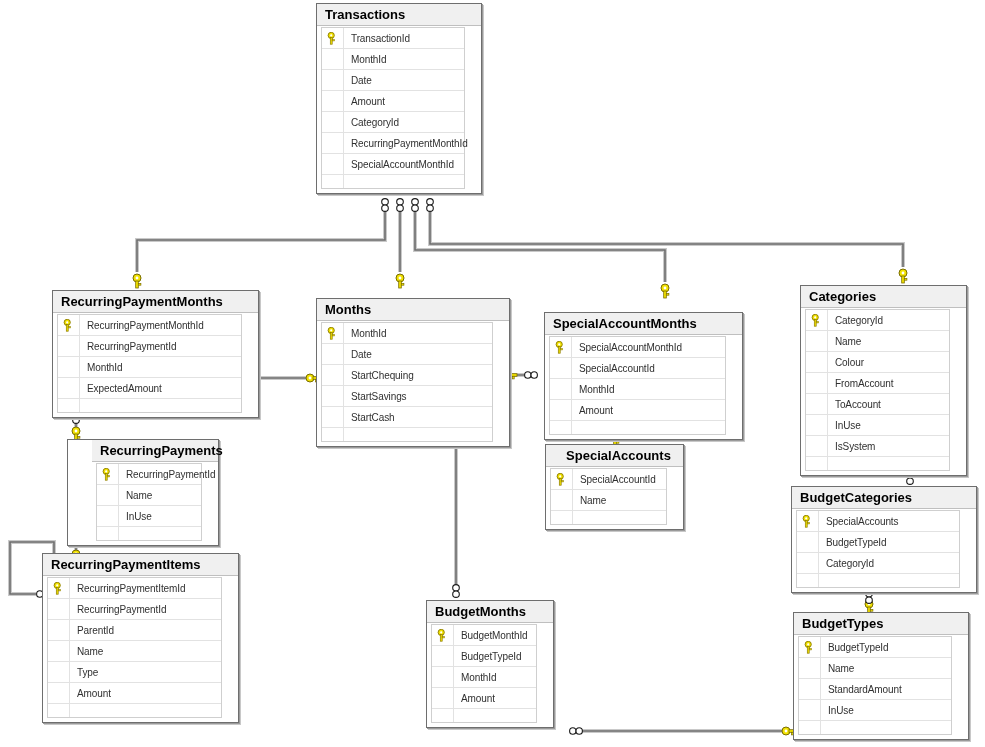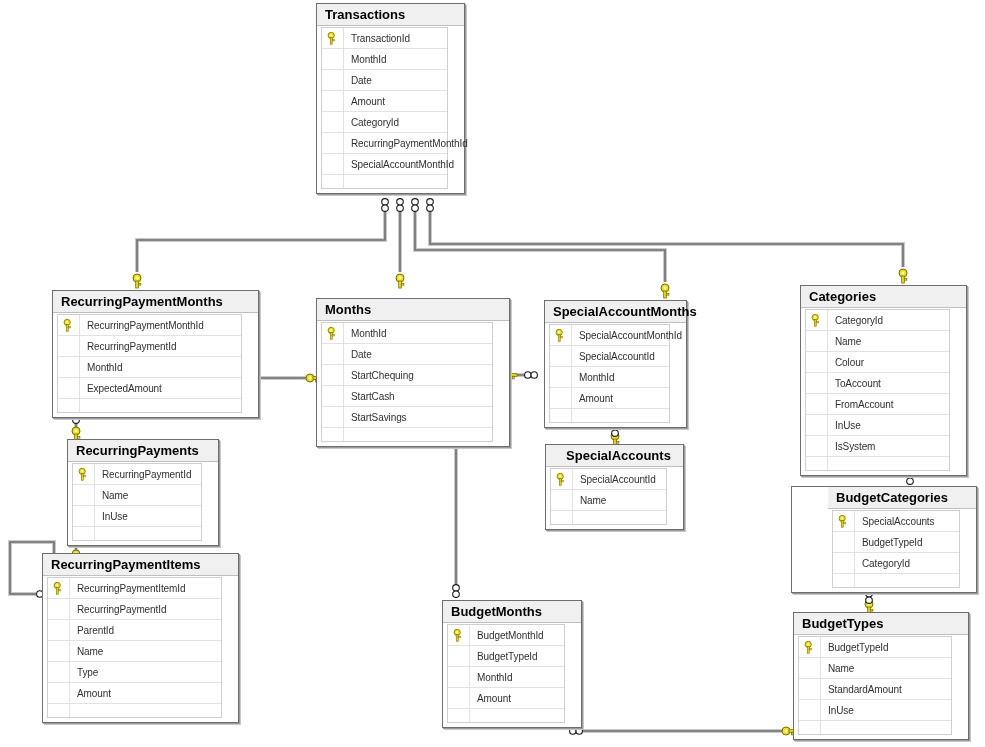--- a/index.html
+++ b/index.html
@@ -266,21 +266,21 @@
           <rect x="789" y="729.7" width="7" height="2.6" fill="#F2E200" stroke="#7a6d00" stroke-width="0.8"></rect>
           <rect x="791.4" y="732.3" width="1.8" height="2.6" fill="#F2E200" stroke="#7a6d00" stroke-width="0.7"></rect>
         </g>
         <g>
           <ellipse cx="572.8" cy="731" rx="3.2" ry="3.3" fill="#ffffff" stroke="#1a1a1a" stroke-width="1.1"></ellipse>
           <ellipse cx="579.2" cy="731" rx="3.2" ry="3.3" fill="#ffffff" stroke="#1a1a1a" stroke-width="1.1"></ellipse>
         </g>
       </g>
     </svg>
   <div id="tables-layer">
-      <div class="table-box" style="left: 316px; top: 3px; width: 149px;">
+      <div class="table-box" style="left: 316px; top: 3px; width: 166px;">
         <div class="table-title">Transactions</div>
         <div class="cols">
           <div class="col-row">
             <div class="key-cell">
               <svg class="keyicon" width="11" height="13" viewBox="0 0 11 13">
                 <circle cx="4.2" cy="3.4" r="3.1" fill="#F2E200" stroke="#8a7b00" stroke-width="0.9"></circle>
                 <circle cx="4.2" cy="3.4" r="1.05" fill="#ffffff"></circle>
                 <rect x="3.3" y="5.6" width="1.9" height="6.6" fill="#F2E200" stroke="#8a7b00" stroke-width="0.7"></rect>
                 <rect x="5.2" y="7.6" width="2.2" height="1.3" fill="#F2E200" stroke="#8a7b00" stroke-width="0.6"></rect>
               </svg>
@@ -364,32 +364,32 @@
           <div class="col-row">
             <div class="key-cell"></div>
             <div class="col-name">Date</div>
           </div>
           <div class="col-row">
             <div class="key-cell"></div>
             <div class="col-name">StartChequing</div>
           </div>
           <div class="col-row">
             <div class="key-cell"></div>
+            <div class="col-name">StartSavings</div>
+          </div>
+          <div class="col-row">
+            <div class="key-cell"></div>
             <div class="col-name">StartCash</div>
           </div>
-          <div class="col-row">
-            <div class="key-cell"></div>
-            <div class="col-name">StartSavings</div>
-          </div>
-          <div class="col-row spacer-row">
-            <div class="key-cell"></div>
-          </div>
-        </div>
-      </div>
-      <div class="table-box" style="left: 544px; top: 300px; width: 143px;">
+          <div class="col-row spacer-row">
+            <div class="key-cell"></div>
+          </div>
+        </div>
+      </div>
+      <div class="table-box" style="left: 544px; top: 312px; width: 199px;">
         <div class="table-title">SpecialAccountMonths</div>
         <div class="cols">
           <div class="col-row">
             <div class="key-cell">
               <svg class="keyicon" width="11" height="13" viewBox="0 0 11 13">
                 <circle cx="4.2" cy="3.4" r="3.1" fill="#F2E200" stroke="#8a7b00" stroke-width="0.9"></circle>
                 <circle cx="4.2" cy="3.4" r="1.05" fill="#ffffff"></circle>
                 <rect x="3.3" y="5.6" width="1.9" height="6.6" fill="#F2E200" stroke="#8a7b00" stroke-width="0.7"></rect>
                 <rect x="5.2" y="7.6" width="2.2" height="1.3" fill="#F2E200" stroke="#8a7b00" stroke-width="0.6"></rect>
               </svg>
@@ -430,40 +430,40 @@
           <div class="col-row">
             <div class="key-cell"></div>
             <div class="col-name">Name</div>
           </div>
           <div class="col-row">
             <div class="key-cell"></div>
             <div class="col-name">Colour</div>
           </div>
           <div class="col-row">
             <div class="key-cell"></div>
+            <div class="col-name">FromAccount</div>
+          </div>
+          <div class="col-row">
+            <div class="key-cell"></div>
             <div class="col-name">ToAccount</div>
           </div>
           <div class="col-row">
             <div class="key-cell"></div>
-            <div class="col-name">FromAccount</div>
-          </div>
-          <div class="col-row">
-            <div class="key-cell"></div>
             <div class="col-name">InUse</div>
           </div>
           <div class="col-row">
             <div class="key-cell"></div>
             <div class="col-name">IsSystem</div>
           </div>
           <div class="col-row spacer-row">
             <div class="key-cell"></div>
           </div>
         </div>
       </div>
-      <div class="table-box" style="left: 67px; top: 439px; width: 152px;">
+      <div class="table-box" style="left: 67px; top: 439px; width: 152px; padding-left: 24px;">
         <div class="table-title">RecurringPayments</div>
         <div class="cols">
           <div class="col-row">
             <div class="key-cell">
               <svg class="keyicon" width="11" height="13" viewBox="0 0 11 13">
                 <circle cx="4.2" cy="3.4" r="3.1" fill="#F2E200" stroke="#8a7b00" stroke-width="0.9"></circle>
                 <circle cx="4.2" cy="3.4" r="1.05" fill="#ffffff"></circle>
                 <rect x="3.3" y="5.6" width="1.9" height="6.6" fill="#F2E200" stroke="#8a7b00" stroke-width="0.7"></rect>
                 <rect x="5.2" y="7.6" width="2.2" height="1.3" fill="#F2E200" stroke="#8a7b00" stroke-width="0.6"></rect>
               </svg>
@@ -499,21 +499,21 @@
           </div>
           <div class="col-row">
             <div class="key-cell"></div>
             <div class="col-name">Name</div>
           </div>
           <div class="col-row spacer-row">
             <div class="key-cell"></div>
           </div>
         </div>
       </div>
-      <div class="table-box" style="left: 791px; top: 486px; width: 186px; padding-left: 36px;">
+      <div class="table-box" style="left: 791px; top: 486px; width: 186px;">
         <div class="table-title">BudgetCategories</div>
         <div class="cols">
           <div class="col-row">
             <div class="key-cell">
               <svg class="keyicon" width="11" height="13" viewBox="0 0 11 13">
                 <circle cx="4.2" cy="3.4" r="3.1" fill="#F2E200" stroke="#8a7b00" stroke-width="0.9"></circle>
                 <circle cx="4.2" cy="3.4" r="1.05" fill="#ffffff"></circle>
                 <rect x="3.3" y="5.6" width="1.9" height="6.6" fill="#F2E200" stroke="#8a7b00" stroke-width="0.7"></rect>
                 <rect x="5.2" y="7.6" width="2.2" height="1.3" fill="#F2E200" stroke="#8a7b00" stroke-width="0.6"></rect>
               </svg>
@@ -565,21 +565,21 @@
           </div>
           <div class="col-row">
             <div class="key-cell"></div>
             <div class="col-name">Amount</div>
           </div>
           <div class="col-row spacer-row">
             <div class="key-cell"></div>
           </div>
         </div>
       </div>
-      <div class="table-box" style="left: 442px; top: 600px; width: 140px;">
+      <div class="table-box" style="left: 426px; top: 600px; width: 128px;">
         <div class="table-title">BudgetMonths</div>
         <div class="cols">
           <div class="col-row">
             <div class="key-cell">
               <svg class="keyicon" width="11" height="13" viewBox="0 0 11 13">
                 <circle cx="4.2" cy="3.4" r="3.1" fill="#F2E200" stroke="#8a7b00" stroke-width="0.9"></circle>
                 <circle cx="4.2" cy="3.4" r="1.05" fill="#ffffff"></circle>
                 <rect x="3.3" y="5.6" width="1.9" height="6.6" fill="#F2E200" stroke="#8a7b00" stroke-width="0.7"></rect>
                 <rect x="5.2" y="7.6" width="2.2" height="1.3" fill="#F2E200" stroke="#8a7b00" stroke-width="0.6"></rect>
               </svg>

